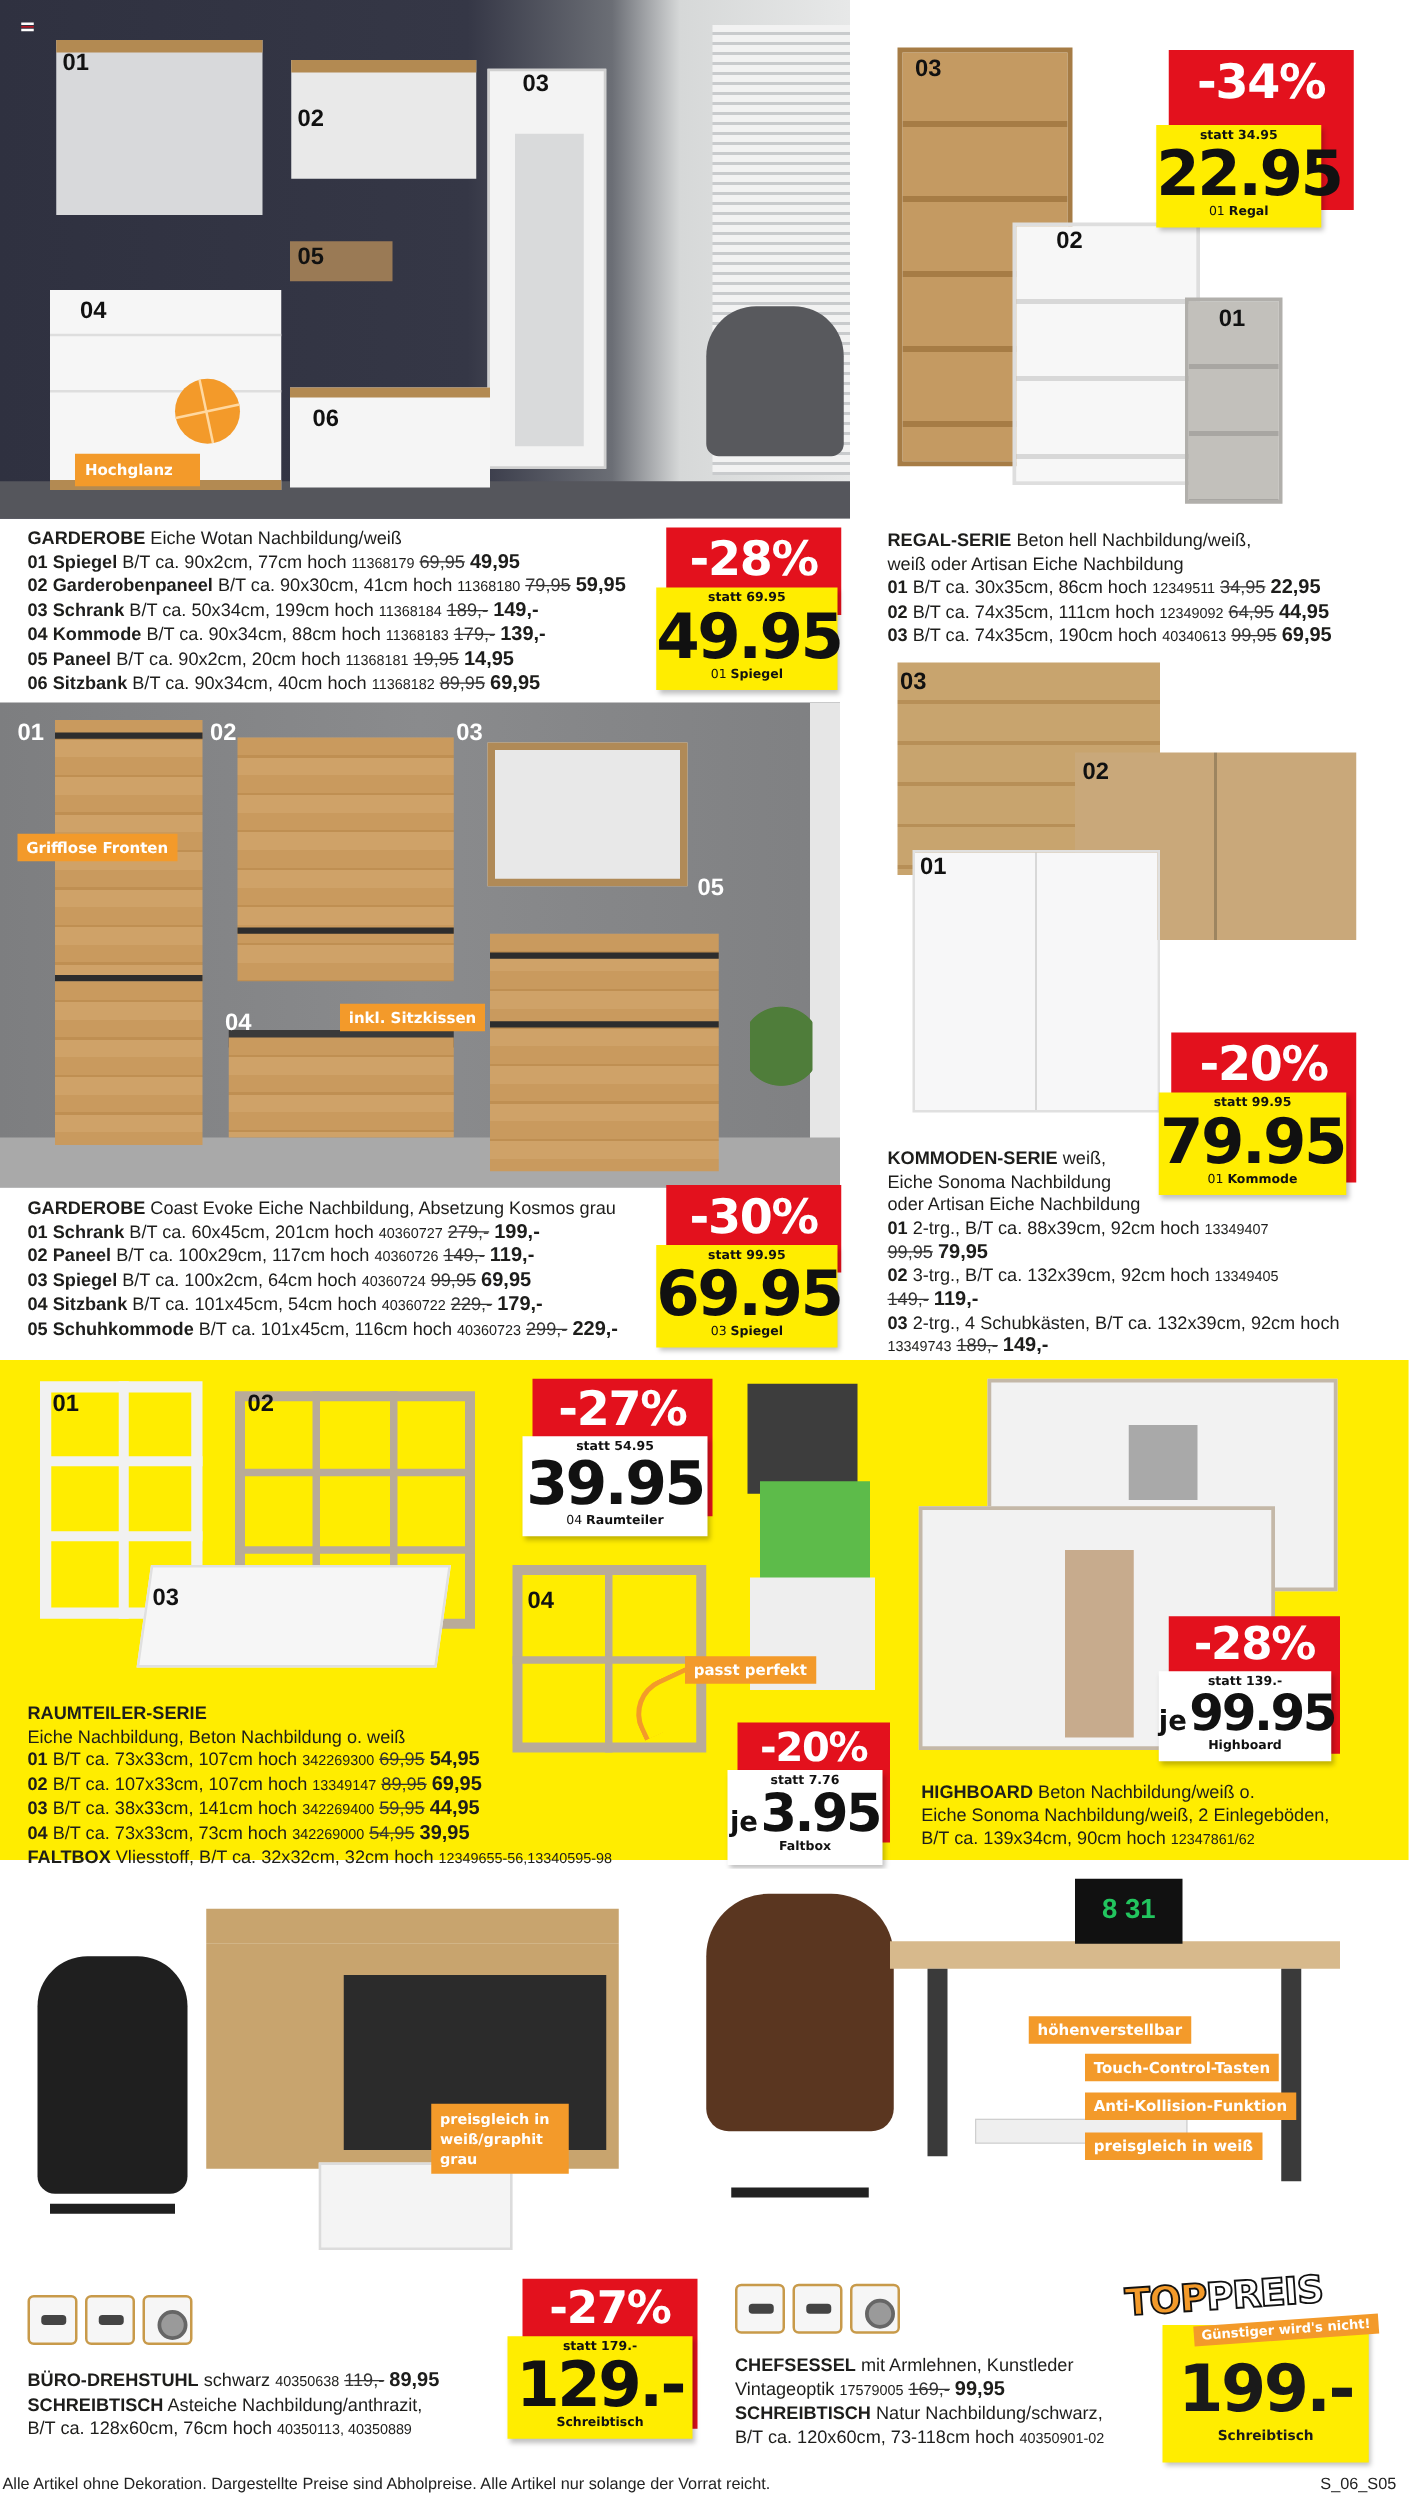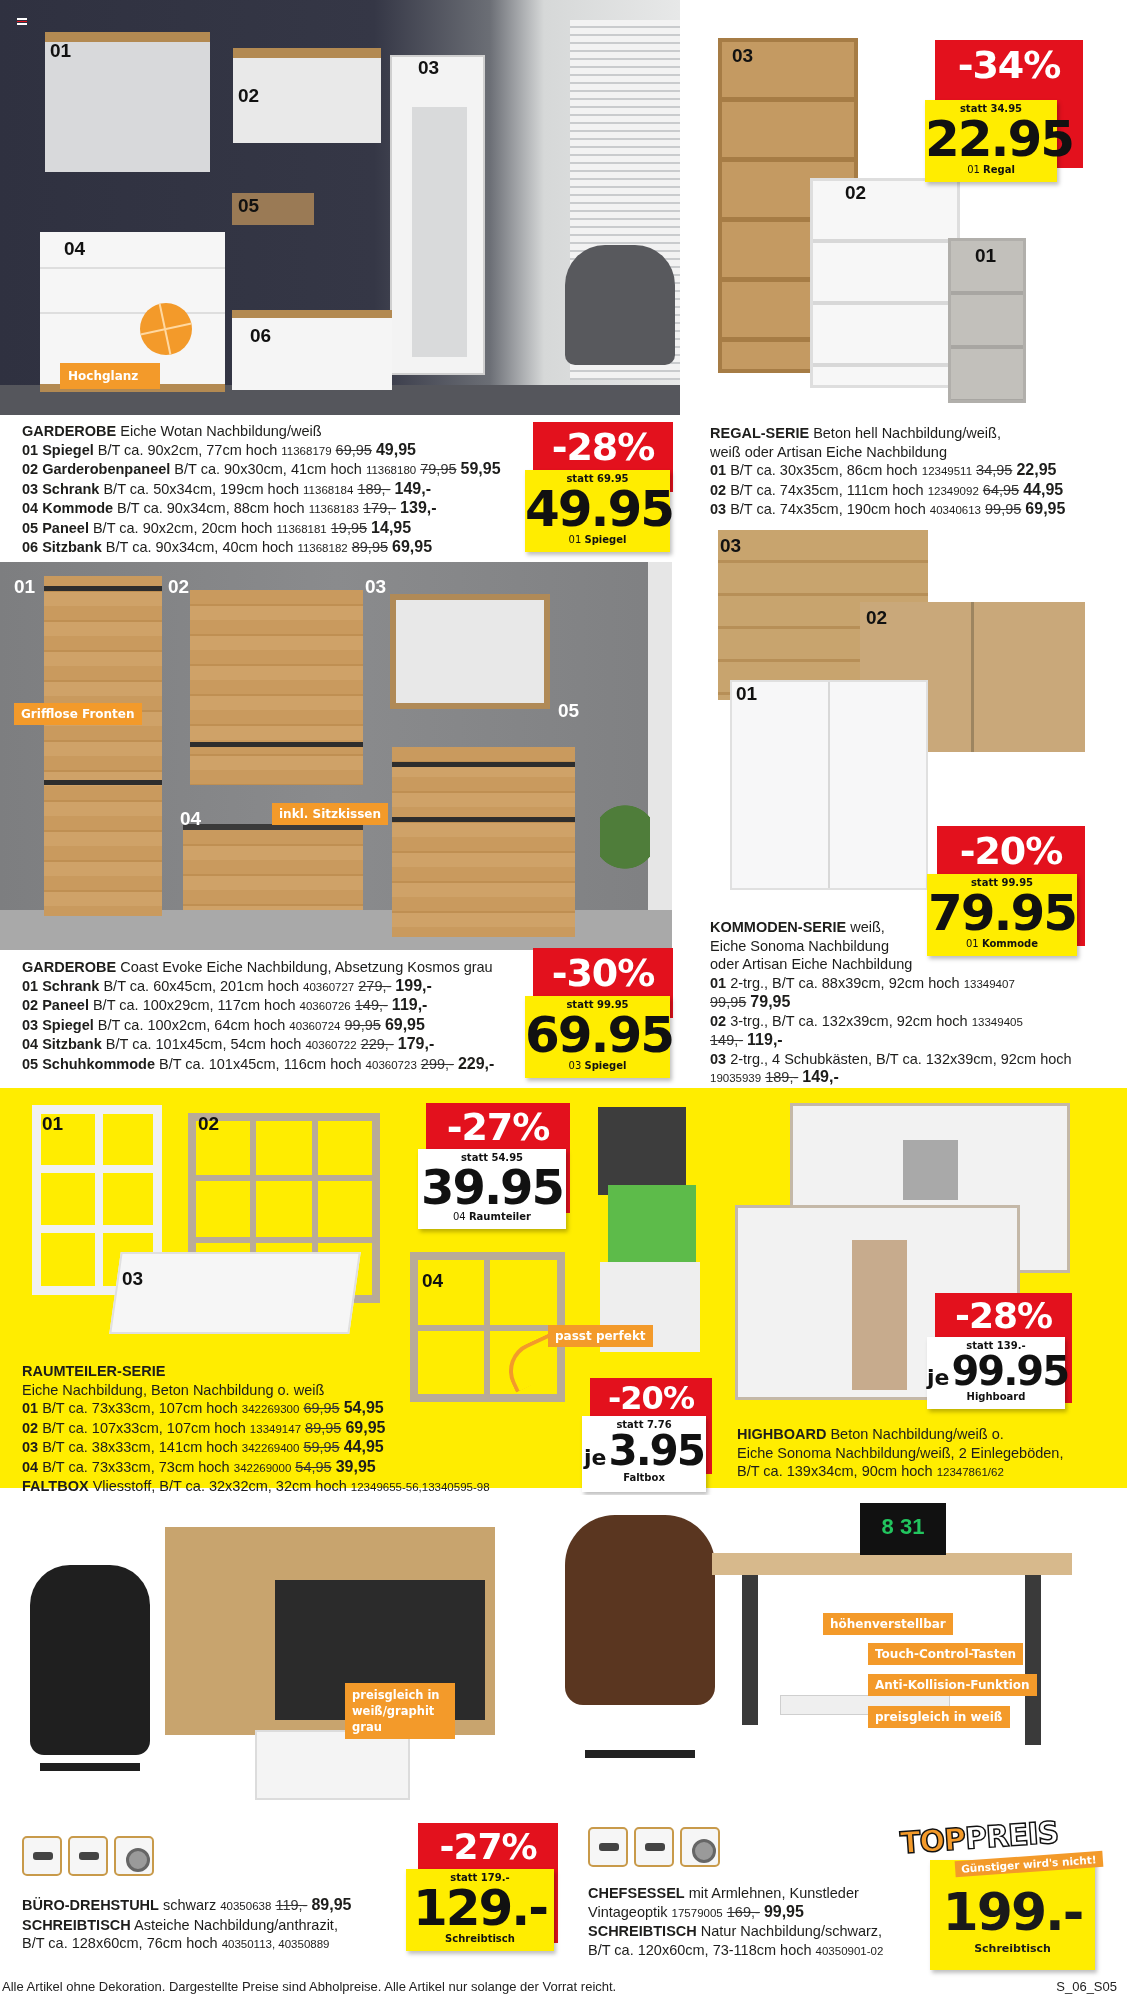--- a/index.html
+++ b/index.html
@@ -206,21 +206,21 @@
   <div class="s5 oak"></div>
   <div class="band" style="left:392px;top:200px;width:183px"></div>
   <div class="band" style="left:392px;top:255px;width:183px"></div>
   <div class="plant"></div>
 </div>
 <span class="pnum w" style="left:14px;top:576px">01</span>
 <span class="pnum w" style="left:168px;top:576px">02</span>
 <span class="pnum w" style="left:365px;top:576px">03</span>
 <span class="pnum w" style="left:180px;top:808px">04</span>
 <span class="pnum w" style="left:558px;top:700px">05</span>
-<div class="olabel" style="left:14px;top:703px">Grifflose Fronten</div>
+<div class="olabel" style="left:14px;top:667px">Grifflose Fronten</div>
 <div class="olabel" style="left:272px;top:803px">inkl. Sitzkissen</div>
 
 <div class="txt" style="left:22px;top:958px">
   <div><span class="h">GARDEROBE</span> <span>Coast Evoke Eiche Nachbildung, Absetzung Kosmos grau</span></div>
   <div><span class="num">01</span> <span class="num">Schrank</span> <span>B/T ca. 60x45cm, 201cm hoch</span> <span class="code">40360727</span> <span class="old">279,-</span> <span class="new">199,-</span></div>
   <div><span class="num">02</span> <span class="num">Paneel</span> <span>B/T ca. 100x29cm, 117cm hoch</span> <span class="code">40360726</span> <span class="old">149,-</span> <span class="new">119,-</span></div>
   <div><span class="num">03</span> <span class="num">Spiegel</span> <span>B/T ca. 100x2cm, 64cm hoch</span> <span class="code">40360724</span> <span class="old">99,95</span> <span class="new">69,95</span></div>
   <div><span class="num">04</span> <span class="num">Sitzbank</span> <span>B/T ca. 101x45cm, 54cm hoch</span> <span class="code">40360722</span> <span class="old">229,-</span> <span class="new">179,-</span></div>
   <div><span class="num">05</span> <span class="num">Schuhkommode</span> <span>B/T ca. 101x45cm, 116cm hoch</span> <span class="code">40360723</span> <span class="old">299,-</span> <span class="new">229,-</span></div>
 </div>
@@ -254,21 +254,21 @@
 
 <div class="txt" style="left:710px;top:918px">
   <div><span class="h">KOMMODEN-SERIE</span> <span>weiß,</span></div>
   <div>Eiche Sonoma Nachbildung</div>
   <div>oder Artisan Eiche Nachbildung</div>
   <div><span class="num">01</span> <span>2-trg., B/T ca. 88x39cm, 92cm hoch</span> <span class="code">13349407</span></div>
   <div><span class="old">99,95</span> <span class="new">79,95</span></div>
   <div><span class="num">02</span> <span>3-trg., B/T ca. 132x39cm, 92cm hoch</span> <span class="code">13349405</span></div>
   <div><span class="old">149,-</span> <span class="new">119,-</span></div>
   <div><span class="num">03</span> <span>2-trg., 4 Schubkästen, B/T ca. 132x39cm, 92cm hoch</span></div>
-  <div><span class="code">19035939</span> <span class="old">189,-</span> <span class="new">149,-</span></div>
+  <div><span class="code">13349743</span> <span class="old">189,-</span> <span class="new">149,-</span></div>
 </div>
 
 <div class="yellow-band"></div>
 
 <div class="shelf-w" style="left:32px;top:1105px;width:130px;height:190px;"></div>
 <div class="abs" style="left:95px;top:1105px;width:8px;height:190px;background:#f1f1f1"></div>
 <div class="abs" style="left:32px;top:1165px;width:130px;height:8px;background:#f1f1f1"></div>
 <div class="abs" style="left:32px;top:1225px;width:130px;height:8px;background:#f1f1f1"></div>
 <div class="shelf-g" style="left:188px;top:1113px;width:192px;height:190px;"></div>
 <div class="abs" style="left:250px;top:1113px;width:6px;height:190px;background:#b9ab98"></div>

